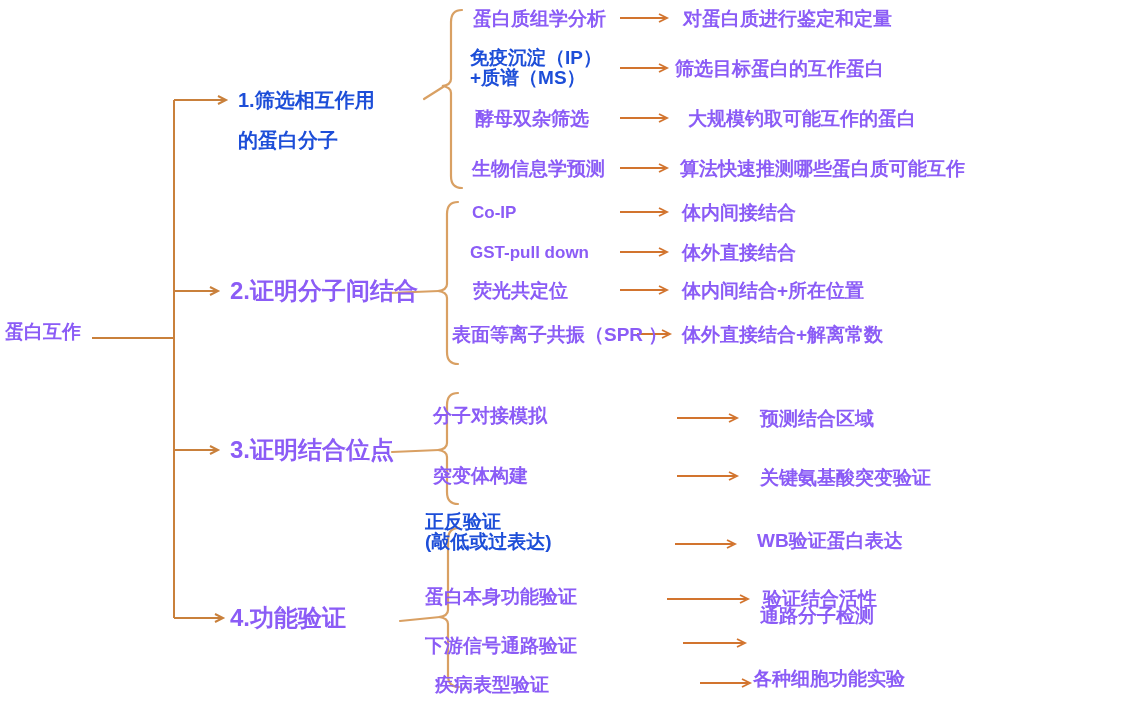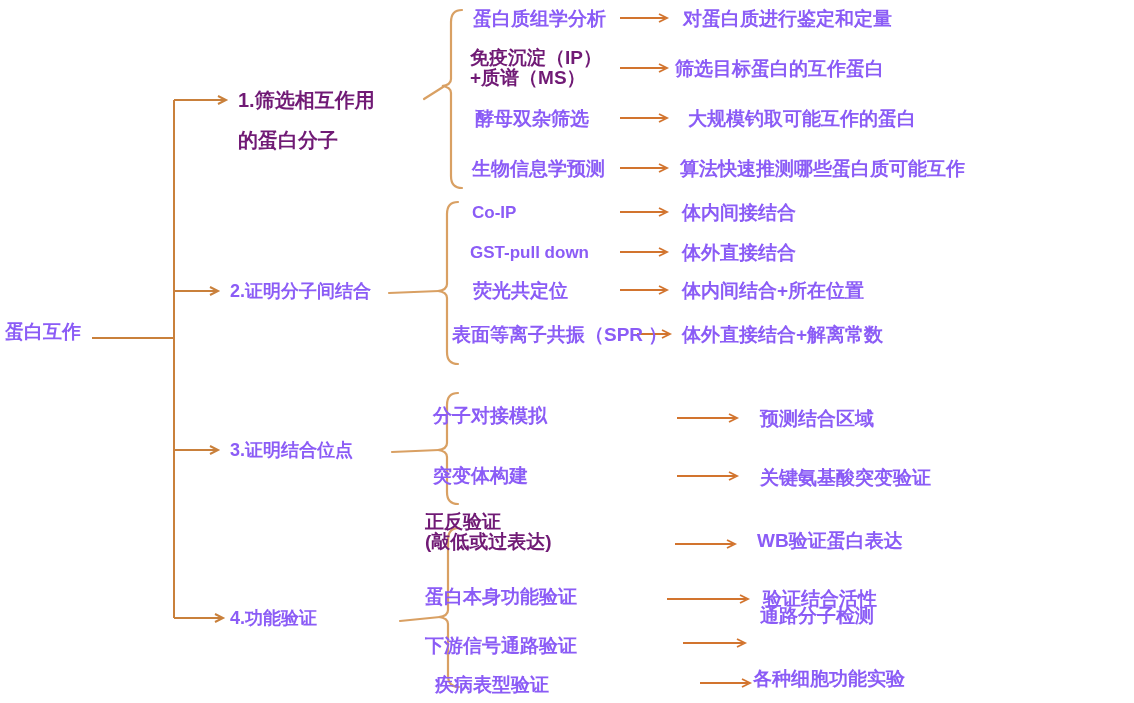--- a/index.html
+++ b/index.html
@@ -5,24 +5,24 @@
   html,body{margin:0;padding:0;background:#fff;}
   .canvas{
     position:relative;width:1134px;height:703px;background:#fff;overflow:hidden;
     font-family:"Liberation Sans","DejaVu Sans",sans-serif;color:#000;
   }
   .layer{position:absolute;left:0;top:0;}
   .txt{
     position:absolute;transform:translateY(-50%);
     font-weight:700;font-size:19px;white-space:nowrap;color:#8b5cf6;line-height:1;
   }
-  .txt.big{font-size:18px;}
+  .txt.big{font-size:24px;}
   .txt.latin{font-size:17px;}
   .block{
-    position:absolute;font-weight:700;font-size:19px;color:#701a75;
+    position:absolute;font-weight:700;font-size:19px;color:#1d4ed8;
     white-space:nowrap;
   }
   .block.center{text-align:left;}
   .block .ln{line-height:20px;}
   .block.wide .ln{line-height:40px;font-size:20px;}
 </style>
 </head>
 <body>
 
 <div class="canvas">

